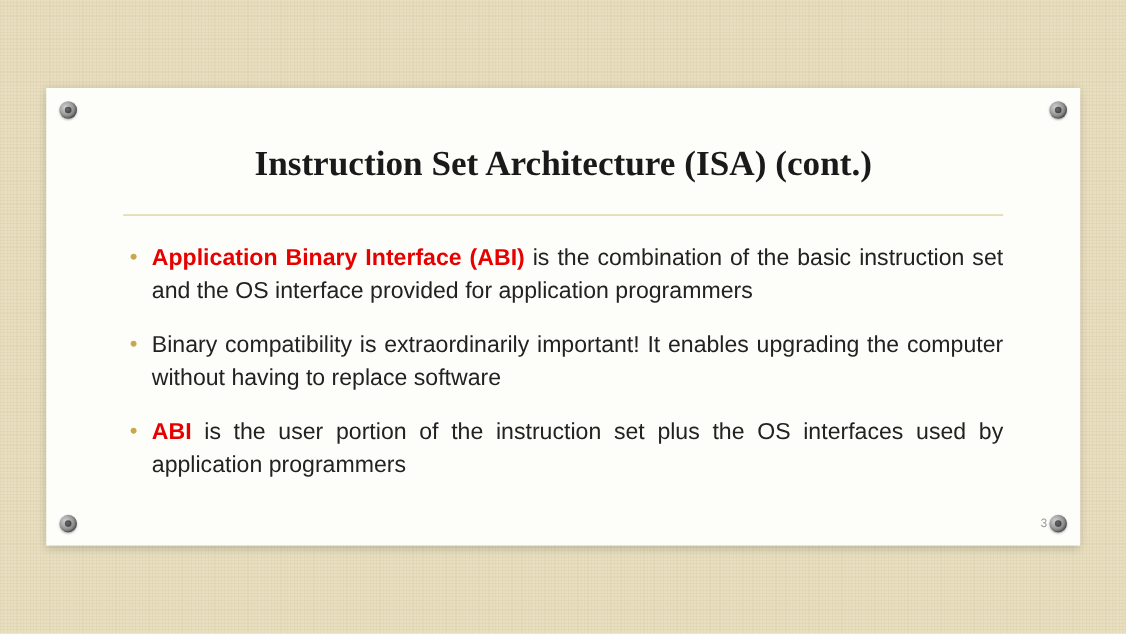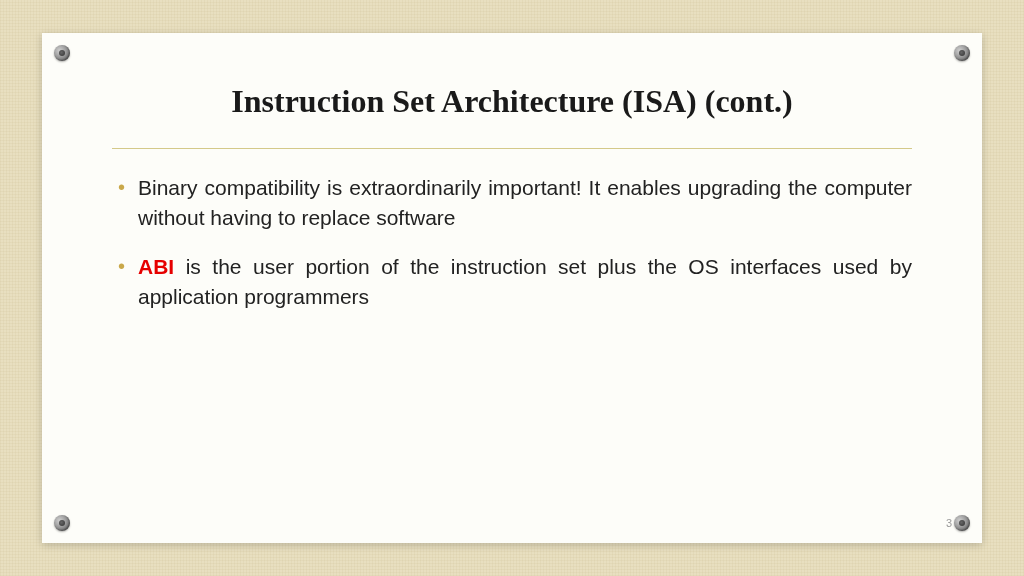--- a/index.html
+++ b/index.html
@@ -14,21 +14,21 @@
       background-image: 
         repeating-linear-gradient(0deg, rgba(200,185,140,0.15) 0px, rgba(200,185,140,0.15) 1px, transparent 1px, transparent 3px),
         repeating-linear-gradient(90deg, rgba(200,185,140,0.15) 0px, rgba(200,185,140,0.15) 1px, transparent 1px, transparent 3px);
       display: flex;
       align-items: center;
       justify-content: center;
       font-family: Georgia, serif;
     }
     .slide {
       width: 940px;
-      height: 510px;
+      height: 416px;
       background: #fdfdf9;
       position: relative;
       box-shadow: 0 2px 8px rgba(0,0,0,0.2);
       padding: 50px 70px 40px 70px;
     }
     .pin {
       position: absolute;
       width: 16px;
       height: 16px;
       border-radius: 50%;
@@ -104,20 +104,23 @@
   <div class="pin pin-tl"></div>
   <div class="pin pin-tr"></div>
   <div class="pin pin-bl"></div>
   <div class="pin pin-br"></div>
 
   <h1 class="title">Instruction Set Architecture (ISA) (cont.)</h1>
   <hr class="divider">
 
   <ul class="bullets">
     <li>
+      <span class="highlight">Application Binary Interface (ABI)</span><span> is the combination of the basic instruction set and the OS interface provided for application programmers</span>
+    </li>
+    <li>
       <span class="highlight"></span><span>Binary compatibility is extraordinarily important! It enables upgrading the computer without having to replace software</span>
     </li>
     <li>
       <span class="highlight">ABI</span><span> is the user portion of the instruction set plus the OS interfaces used by application programmers</span>
     </li>
   </ul>
 
   <div class="page-num">3</div>
 </div>
 

